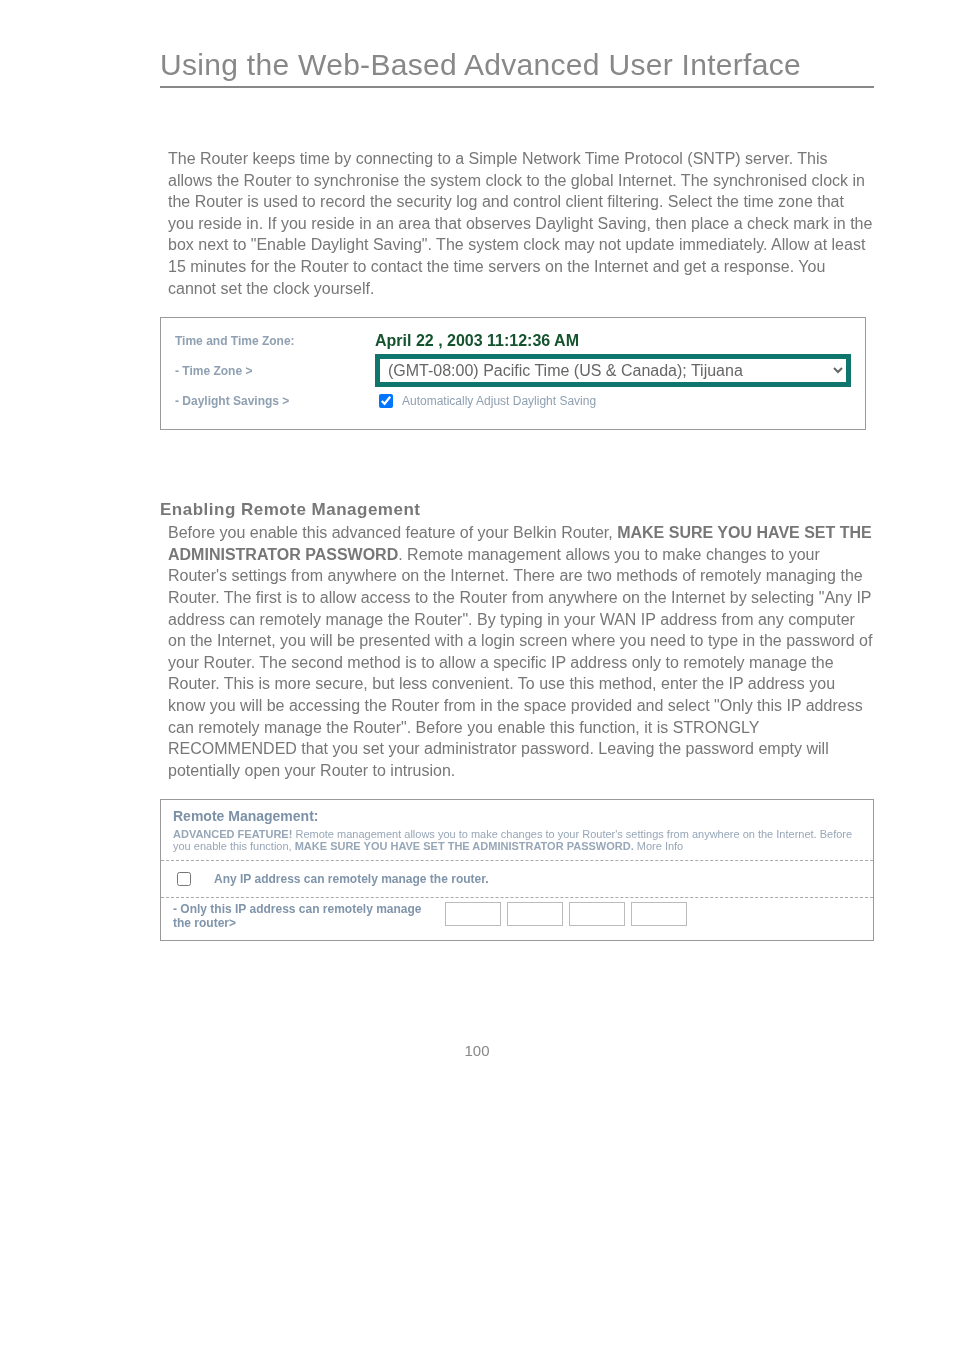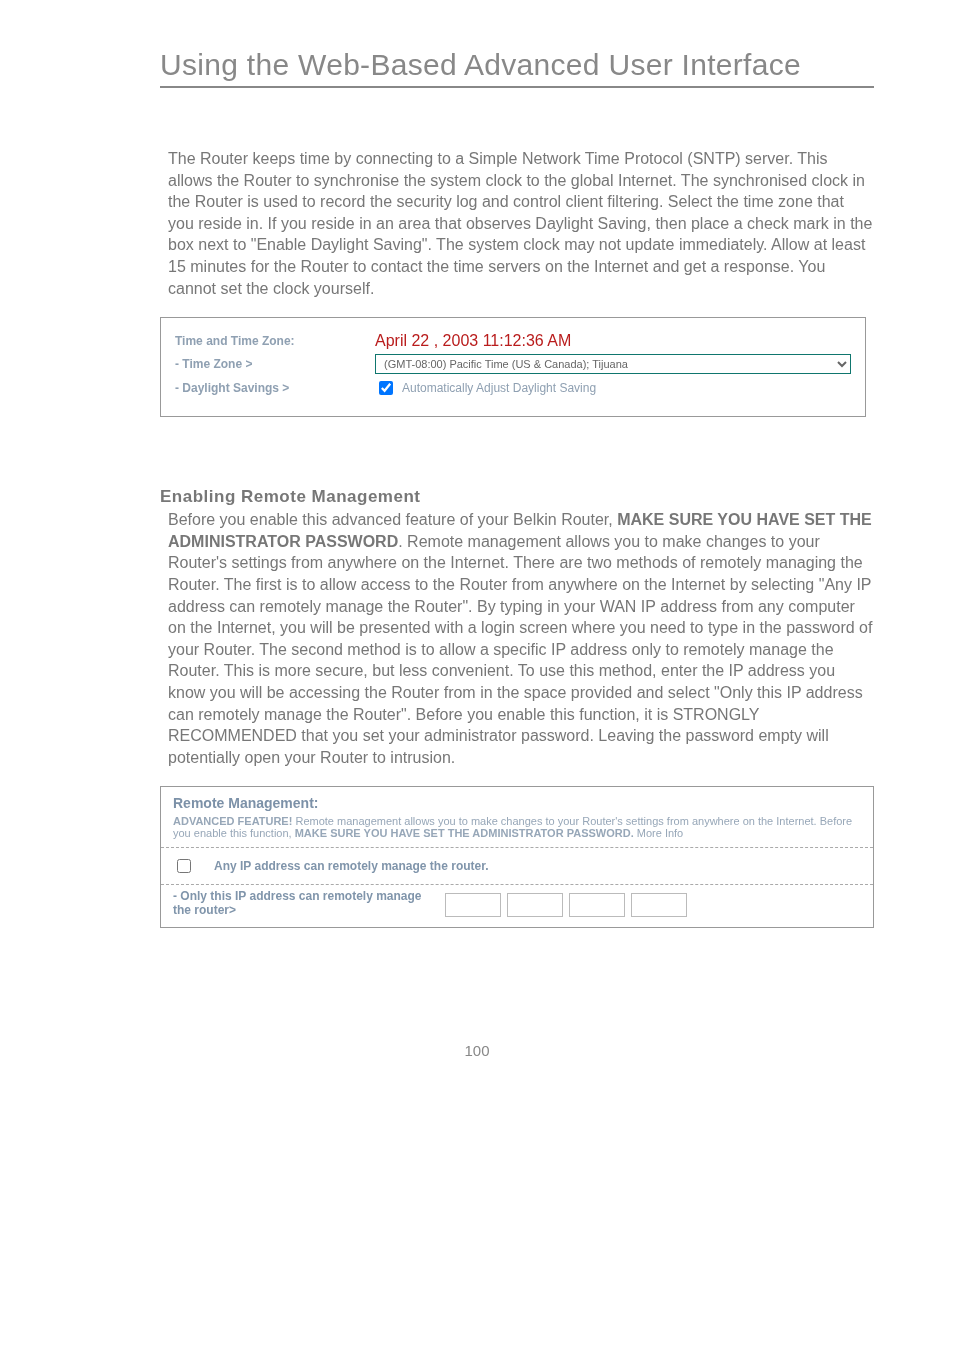--- a/index.html
+++ b/index.html
@@ -48,22 +48,22 @@
     padding: 10px 14px 14px 14px;
     font-family: Arial, Helvetica, sans-serif;
   }
   .panel .blurry-heading {
     color: #7c91a8;
     font-weight: bold;
     font-size: 13px;
     filter: blur(0.5px);
   }
   .panel .datetime {
-    color: #b91c1c;
-    font-weight: normal;
+    color: #14532d;
+    font-weight: bold;
     font-size: 16px;
     filter: blur(0.6px);
     display: inline-block;
   }
   .panel .desc {
     color: #9aa7b4;
     font-size: 11px;
     filter: blur(0.5px);
     margin: 2px 0 6px 0;
     border-bottom: 1px dashed #aaa;
@@ -79,23 +79,23 @@
     font-size: 12px;
     flex: 0 0 200px;
     font-weight: bold;
     filter: blur(0.5px);
   }
   .panel .row .field {
     flex: 1;
   }
   select.blurry-select, .blurry-select {
     width: 100%;
-    font-size: 11px;
+    font-size: 16px;
     color: #666;
-    border: 1px solid #0f766e;
+    border: 5px solid #0f766e;
     background: #fff;
     padding: 2px 4px;
     filter: blur(0.5px);
     box-sizing: border-box;
   }
   .cb-row { display: flex; align-items: center; gap: 6px; }
   input[type=checkbox].blurry-cb {
     width: 14px; height: 14px;
   }
   .cb-label {
@@ -124,21 +124,21 @@
   .panel2 .cbrow {
     display: flex; align-items: center;
     gap: 20px;
     padding: 8px 12px;
     font-size: 12px;
     color: #8095ab;
     font-weight: bold;
     filter: blur(0.5px);
   }
   .panel2 .iprow {
-    display: flex; align-items: flex-end;
+    display: flex; align-items: flex-start;
     gap: 12px;
     padding: 4px 12px 10px 12px;
     filter: blur(0.5px);
   }
   .panel2 .iprow .iplabel {
     font-size: 12px;
     color: #8095ab;
     font-weight: bold;
     max-width: 260px;
   }

